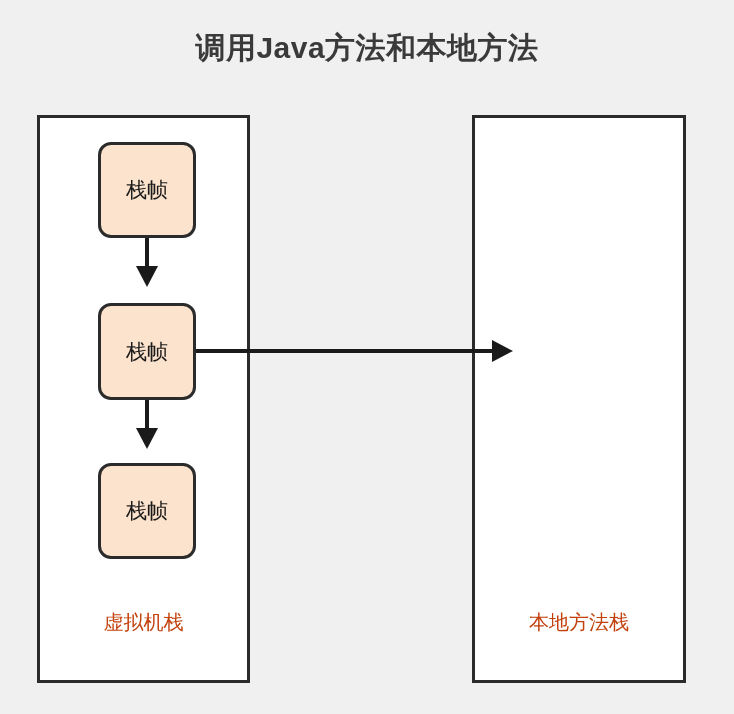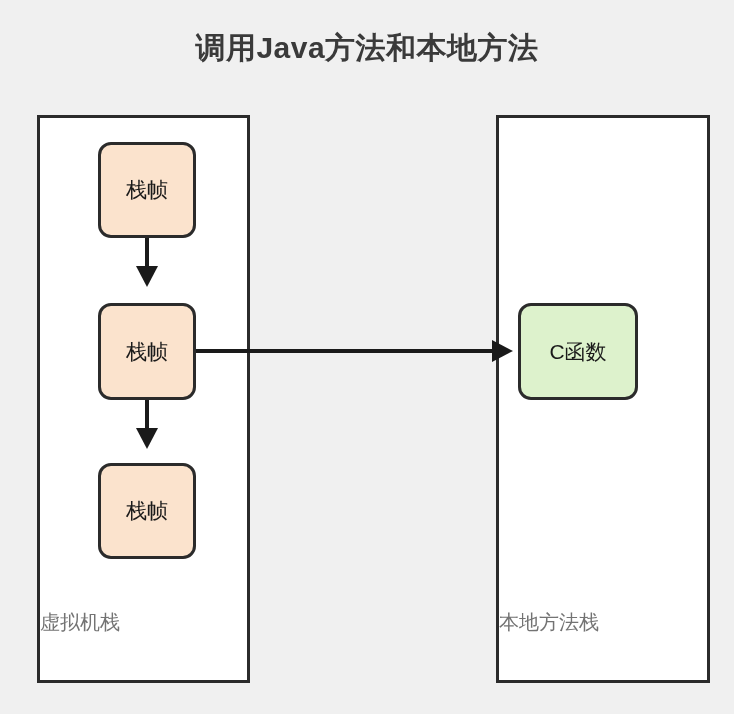--- a/index.html
+++ b/index.html
@@ -41,34 +41,34 @@
     border: 3px solid #2b2b2b;
     box-sizing: border-box;
   }
   #vm-stack-container {
     left: 37px;
     top: 115px;
     width: 213px;
     height: 568px;
   }
   #native-stack-container {
-    left: 496px;
+    left: 472px;
     top: 115px;
     width: 214px;
     height: 568px;
   }
 
   .container-label {
     position: absolute;
     width: 100%;
     left: 0;
     bottom: 44px;
-    text-align: left;
+    text-align: center;
     font-size: 20px;
-    color: #737373;
+    color: #c2410c;
     white-space: nowrap;
   }
 
   
   .node {
     position: absolute;
     box-sizing: border-box;
     border: 3px solid #2b2b2b;
     border-radius: 13px;
     display: flex;
@@ -138,21 +138,20 @@
 
     <div class="container-label">本地方法栈</div>
   </div>
 
   <div class="node frame" id="frame-1">栈帧</div>
 
   <div class="node frame" id="frame-2">栈帧</div>
 
   <div class="node frame" id="frame-3">栈帧</div>
 
-  <div class="node cfunc" id="c-function">C函数</div>
 
   <div class="edge-line vertical" id="edge-v1-line"></div>
   <div class="arrow-head down" id="edge-v1-head"></div>
 
   <div class="edge-line vertical" id="edge-v2-line"></div>
   <div class="arrow-head down" id="edge-v2-head"></div>
 
   <div class="edge-line horizontal" id="edge-h1-line"></div>
   <div class="arrow-head right" id="edge-h1-head"></div>
 

